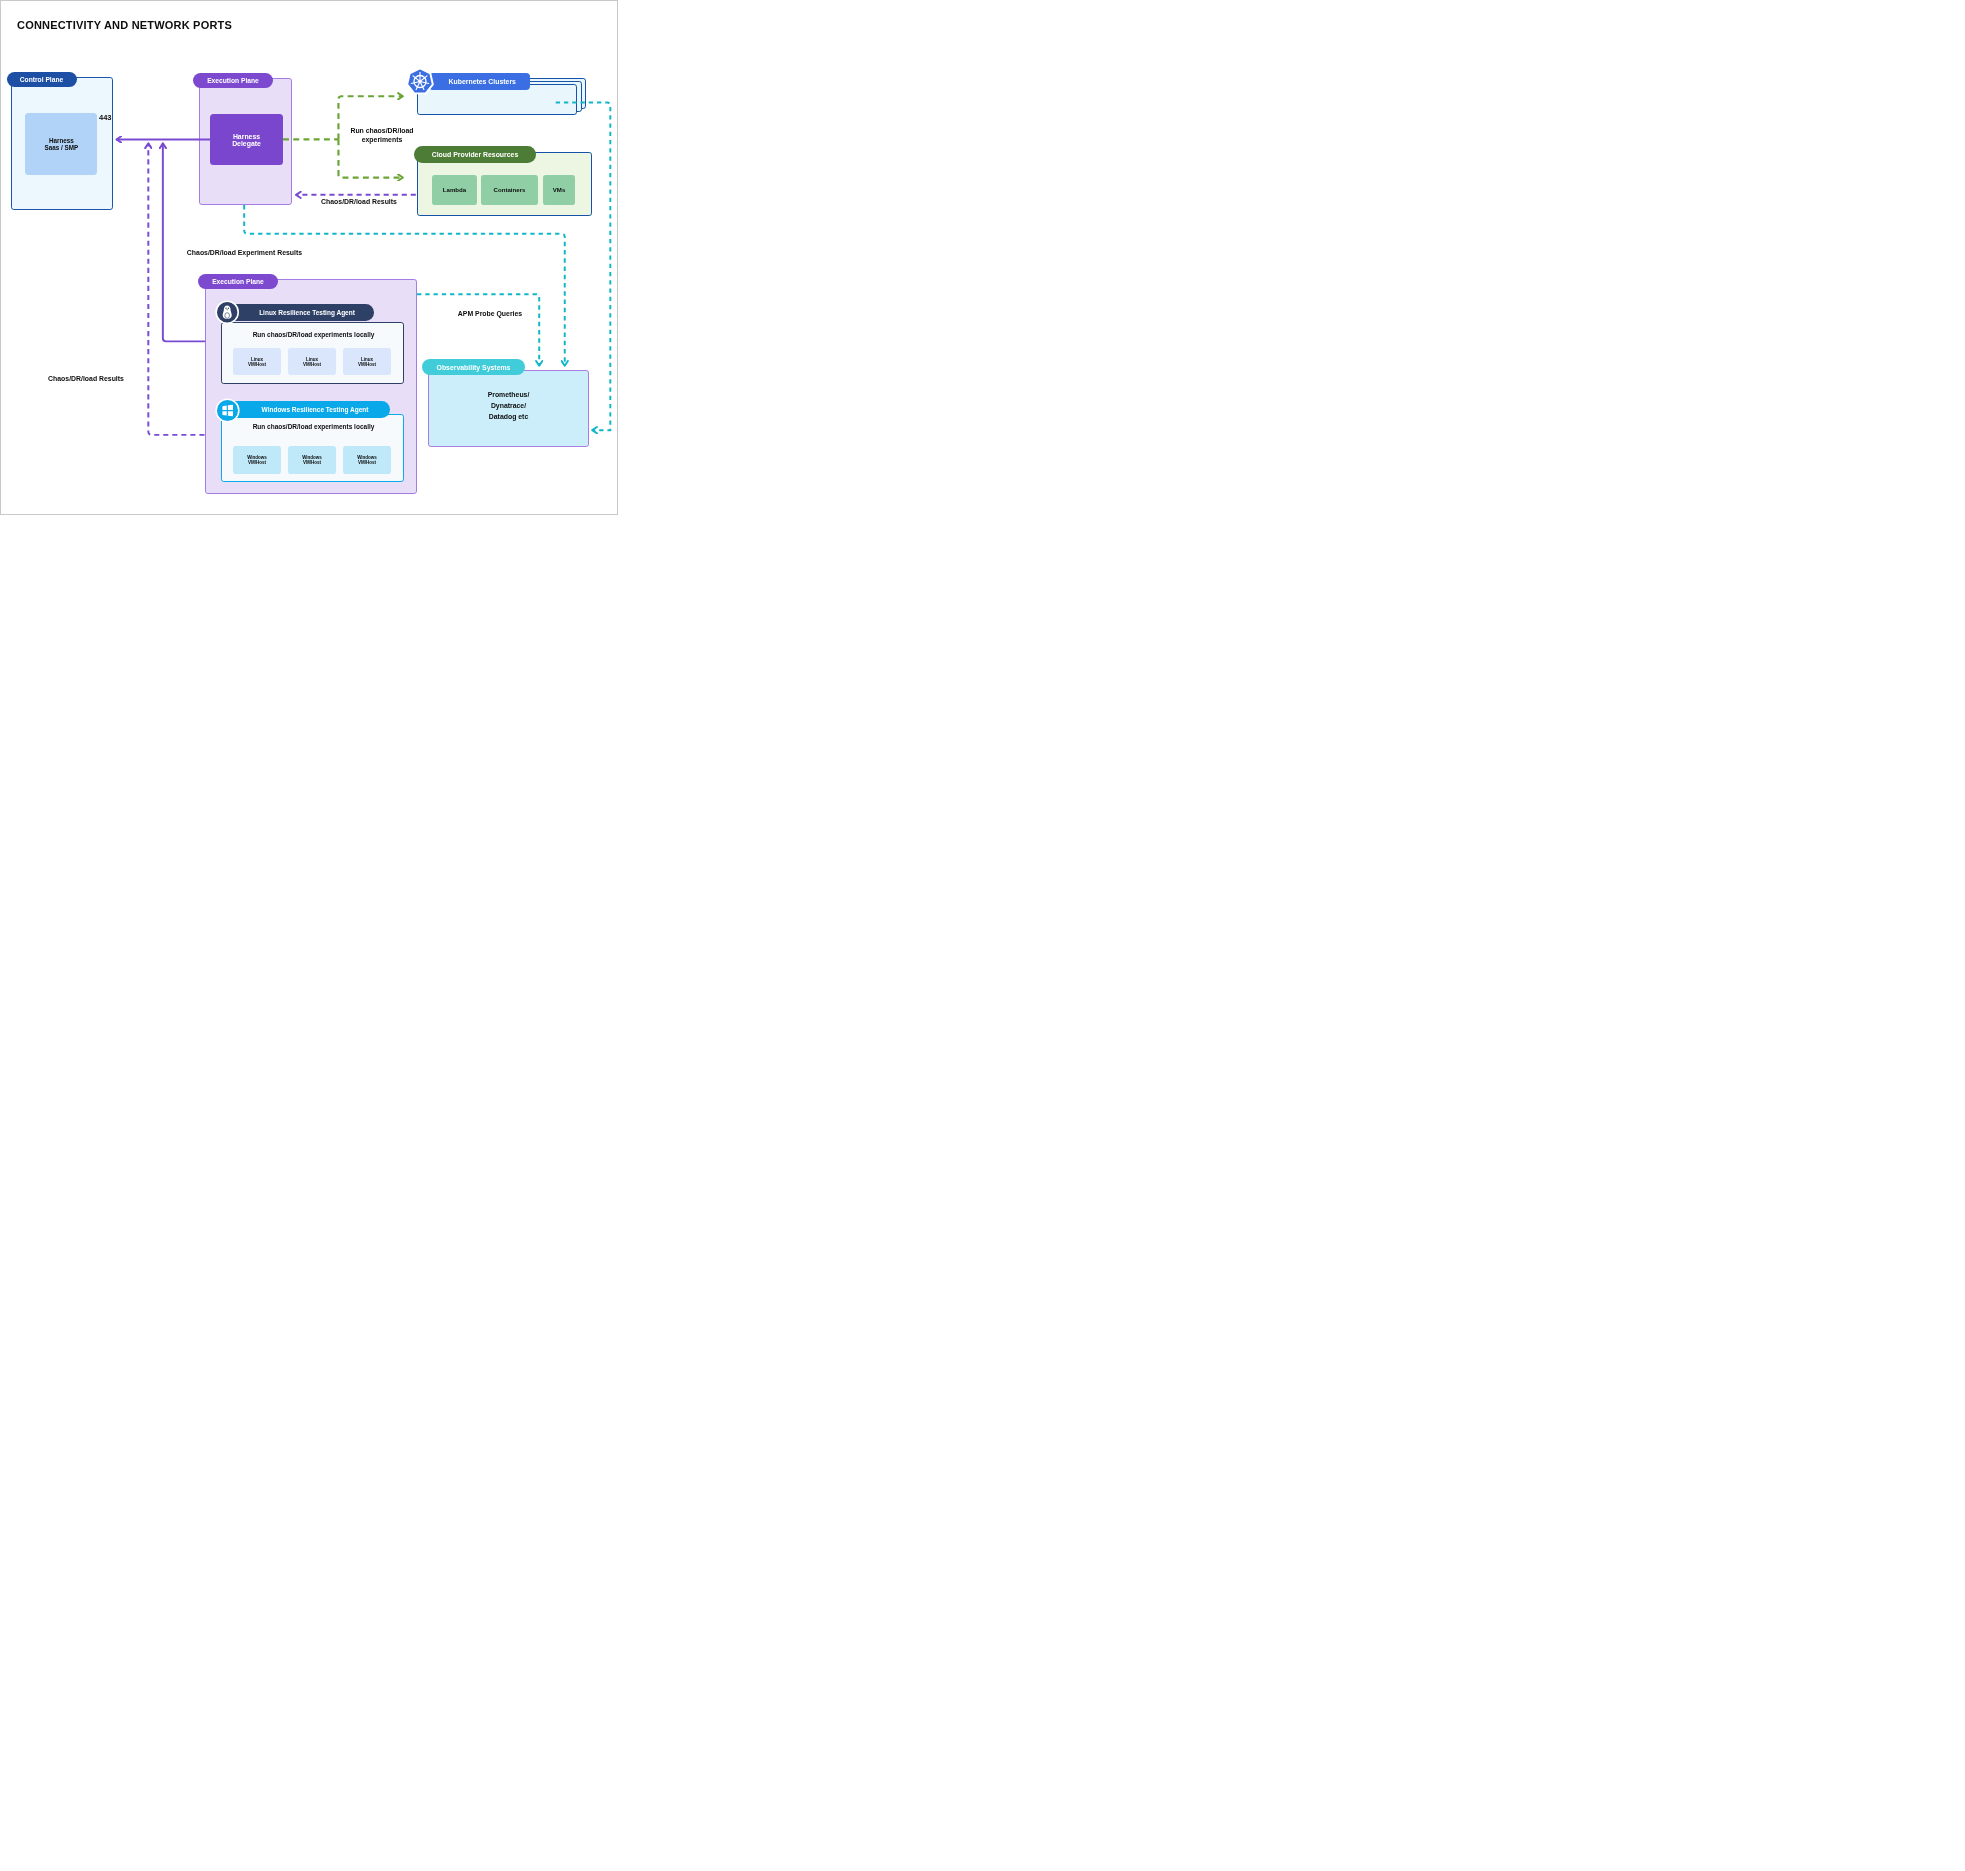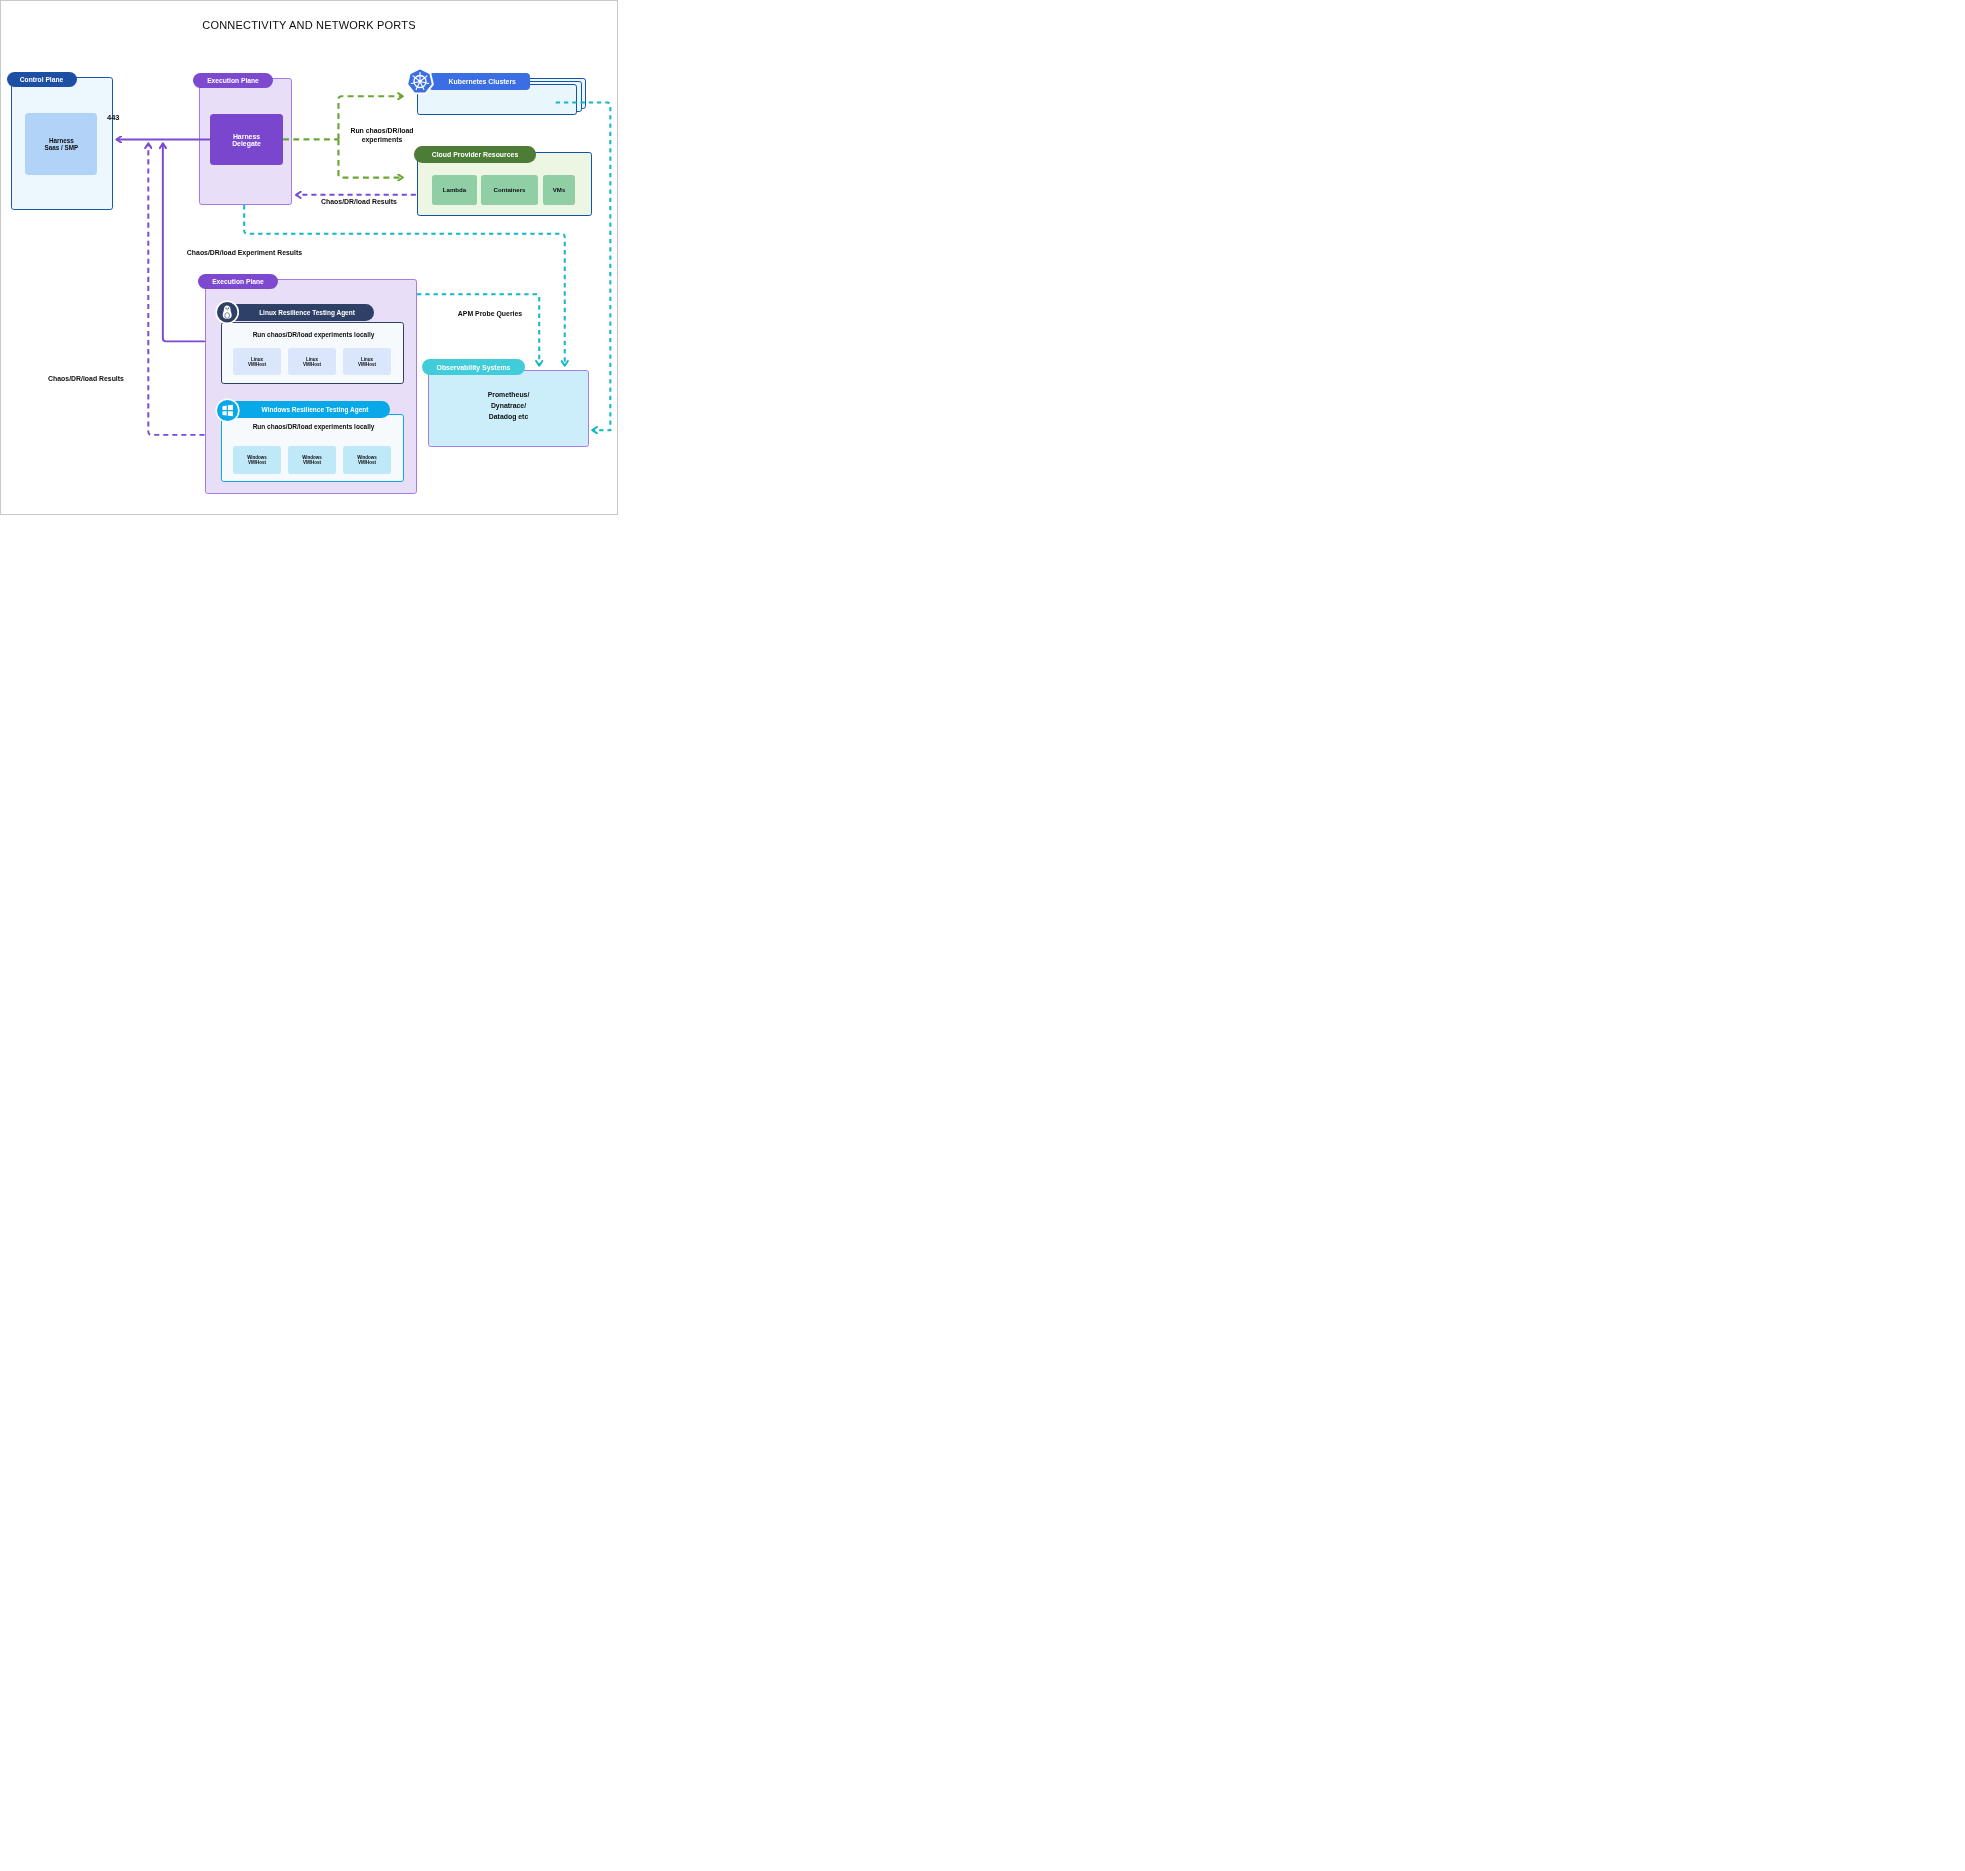--- a/index.html
+++ b/index.html
@@ -1,19 +1,19 @@
 <!DOCTYPE html>
 <html style="font-size:6.3px"><head>
 <meta charset="utf-8">
 <style>
   html,body{margin:0;padding:0;background:#ffffff;}
   #canvas{position:relative;width:616px;height:513px;background:#fff;border:0.4px solid #c9c9c9;
           font-family:"Liberation Sans",sans-serif;overflow:hidden;}
   .abs{position:absolute;box-sizing:border-box;}
-  .title{left:0;right:0;top:18px;text-align:center;font-size:11px;font-weight:400;color:#0d0d0d;letter-spacing:0.2px;}
+  .title{left:16px;right:0;top:18px;font-size:11px;font-weight:700;color:#0d0d0d;letter-spacing:0.2px;}
   .pill{display:flex;align-items:center;justify-content:center;color:#fff;font-weight:700;
         border-radius:8.3px;z-index:5;text-align:center;}
   .box{border-radius:2.8px;z-index:1;}
   .lbl{font-weight:700;color:#0d0d0d;z-index:4;white-space:pre-line;}
   .center{display:flex;align-items:center;justify-content:center;text-align:center;}
   svg.connectors{position:absolute;left:0;top:0;width:616px;height:513px;z-index:3;}
   .badge{z-index:6;}
   .multiline{white-space:pre-line;}
 </style>
 </head>
@@ -145,21 +145,21 @@
     <path d="M 859 352 L 859 250 Q 859 242 867 242 L 1022 242" fill="none" stroke="#6ba536" stroke-width="5.5" stroke-dasharray="15 11" marker-end="url(#mGreen)"></path>
     <path d="M 859 352 L 859 441 Q 859 449 867 449 L 1022 449" fill="none" stroke="#6ba536" stroke-width="5.5" stroke-dasharray="15 11" marker-end="url(#mGreen)"></path>
 
     <path d="M 619 519 L 619 584 Q 619 592 627 592 L 1427 592 Q 1435 592 1435 600 L 1435 927" fill="none" stroke="#10b7c8" stroke-width="5" stroke-dasharray="11 10" marker-end="url(#mTeal)"></path>
 
     <path d="M 1059 746 L 1362 746 Q 1370 746 1370 754 L 1370 927" fill="none" stroke="#10b7c8" stroke-width="5" stroke-dasharray="11 10" marker-end="url(#mTeal)"></path>
 
     <path d="M 1412 258 L 1543 258 Q 1551 258 1551 266 L 1551 1092 L 1506 1092" fill="none" stroke="#10b7c8" stroke-width="5" stroke-dasharray="11 10" marker-end="url(#mTeal)"></path>
   </svg>
 
-  <div class="abs lbl" style="left:106px;top:112px;font-size:7.5px;">443</div>
+  <div class="abs lbl" style="left:98px;top:112px;font-size:7.5px;">443</div>
   <div class="abs lbl multiline" style="left:334px;top:126px;width:94px;text-align:center;font-size:6.9px;line-height:1.3;">Run chaos/DR/load
 experiments</div>
   <div class="abs lbl" style="left:307px;top:197px;width:102px;text-align:center;font-size:6.9px;">Chaos/DR/load Results</div>
   <div class="abs lbl" style="left:165px;top:248px;width:157px;text-align:center;font-size:6.9px;">Chaos/DR/load Experiment Results</div>
   <div class="abs lbl" style="left:35px;top:374px;width:100px;text-align:center;font-size:6.9px;">Chaos/DR/load Results</div>
   <div class="abs lbl" style="left:446px;top:309px;width:86px;text-align:center;font-size:6.9px;">APM Probe Queries</div>
 
 </div>
 
 

